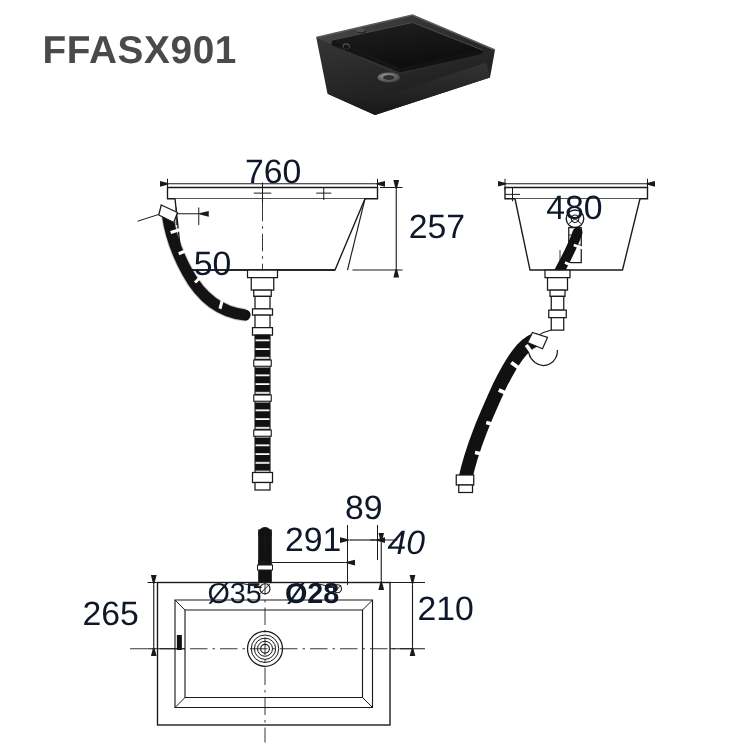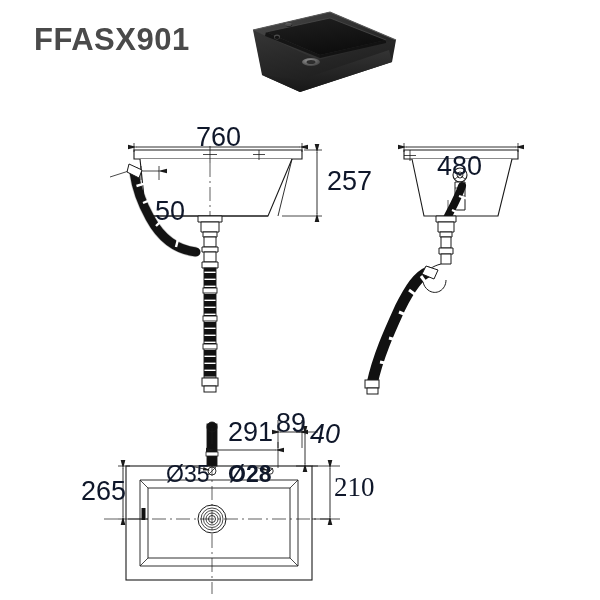--- a/index.html
+++ b/index.html
@@ -304,27 +304,27 @@
   </svg>
 
   <div class="dim-text" style="left:196px; top:124px;">760</div>
 
   <div class="dim-text" style="left:155px; top:170px;margin-top:28px;">50</div>
 
   <div class="dim-text" style="left:327px; top:168px;">257</div>
 
   <div class="dim-text" style="left:437px; top:143px;margin-top:10px;">480</div>
 
-  <div class="dim-text" style="left:81px; top:478px;">265</div>
+  <div class="dim-text" style="left:66px; top:478px;">265</div>
 
   <div class="dim-text" style="left:228px; top:419px;text-align:center;">291</div>
 
-  <div class="dim-text" style="left:276px; top:393px;margin-top:17px;">89</div>
+  <div class="dim-text" style="left:276px; top:393px;">89</div>
 
   <div class="dim-text" style="left:310px; top:421px;font-style:italic;">40</div>
 
-  <div class="dim-text" style="left:334px; top:474px;font-family:Liberation Serif, serif;">210</div>
+  <div class="dim-text" style="left:334px; top:474px;">210</div>
 
   <div class="dim-text small" style="left:166px; top:463px;">Ø35</div>
 
   <div class="dim-text small" style="left:228px; top:463px;font-weight:bold;">Ø28</div>
 
 </div>
 
 </body></html>

